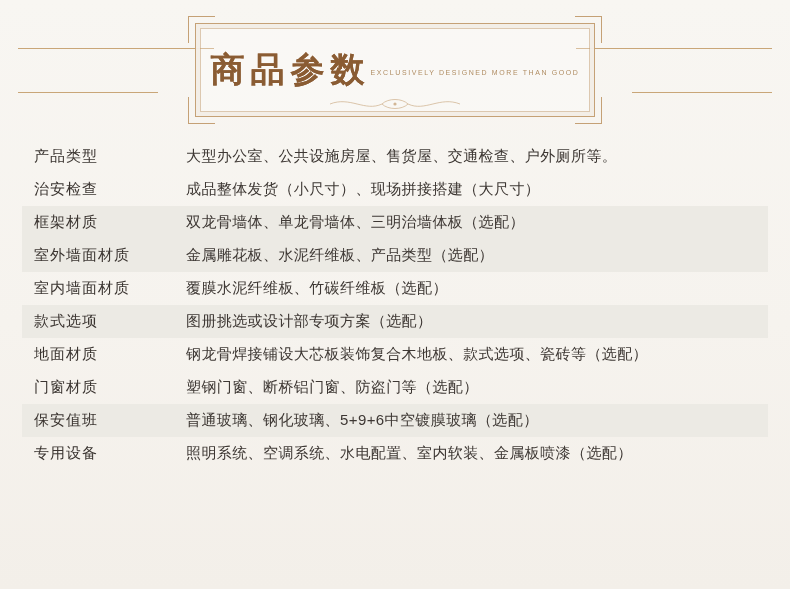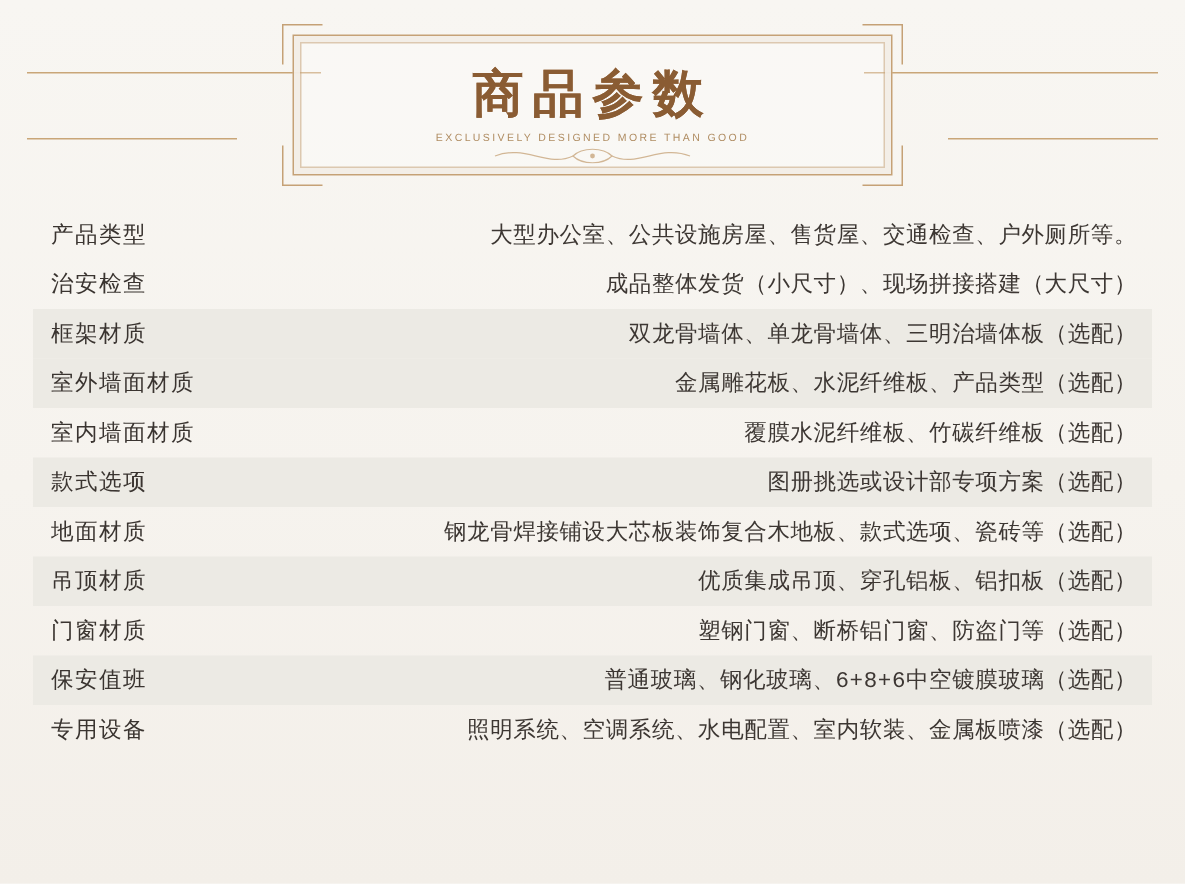--- a/index.html
+++ b/index.html
@@ -49,21 +49,21 @@
   .rule.right-outer { right: 18px; width: 196px; top: 48px; }
   .rule.right-inner { right: 18px; width: 140px; top: 92px; }
 
   .plaque {
     position: relative;
     width: 398px;
     height: 92px;
     border: 1px solid #c5a176;
     background: rgba(255,255,255,0.28);
     display: flex;
-    flex-direction: column;
+    flex-direction: row;
     align-items: center;
     justify-content: center;
     box-shadow: inset 0 0 0 4px rgba(247,245,241,0.85), inset 0 0 0 5px rgba(197,161,118,0.55);
   }
   .plaque::before,
   .plaque::after {
     content: "";
     position: absolute;
     width: 26px;
     height: 26px;
@@ -135,31 +135,31 @@
     height: 33px;
   }
   .spec-table tr.alt {
     background: #eceae4;
   }
   .spec-table td {
     padding: 0;
     vertical-align: middle;
     font-size: 15px;
     color: #3d3733;
-    font-family: Liberation Mono, monospace;
+    font-family: Liberation Sans, sans-serif;
     margin-top: 21px;
   }
   td.label {
     width: 142px;
     padding-left: 12px;
     letter-spacing: 1px;
     color: #3a3430;
   }
   td.value {
-    text-align: right;
+    text-align: left;
     padding: 0 10px;
     letter-spacing: 0.4px;
   }
 </style>
 </head>
 <body>
 
 <div class="page">
 
   <div class="banner">
@@ -209,31 +209,27 @@
         <td class="value">覆膜水泥纤维板、竹碳纤维板（选配）</td>
       </tr>
       <tr class="alt">
         <td class="label">款式选项</td>
         <td class="value">图册挑选或设计部专项方案（选配）</td>
       </tr>
       <tr>
         <td class="label">地面材质</td>
         <td class="value">钢龙骨焊接铺设大芯板装饰复合木地板、款式选项、瓷砖等（选配）</td>
       </tr>
-      <tr class="alt">
-        <td class="label">吊顶材质</td>
-        <td class="value">优质集成吊顶、穿孔铝板、铝扣板（选配）</td>
-      </tr>
       <tr>
         <td class="label">门窗材质</td>
         <td class="value">塑钢门窗、断桥铝门窗、防盗门等（选配）</td>
       </tr>
       <tr class="alt">
         <td class="label">保安值班</td>
-        <td class="value">普通玻璃、钢化玻璃、6+8+6中空镀膜玻璃（选配）</td>
+        <td class="value">普通玻璃、钢化玻璃、5+9+6中空镀膜玻璃（选配）</td>
       </tr>
       <tr>
         <td class="label">专用设备</td>
         <td class="value">照明系统、空调系统、水电配置、室内软装、金属板喷漆（选配）</td>
       </tr>
     </tbody>
   </table>
 
 </div>
 

